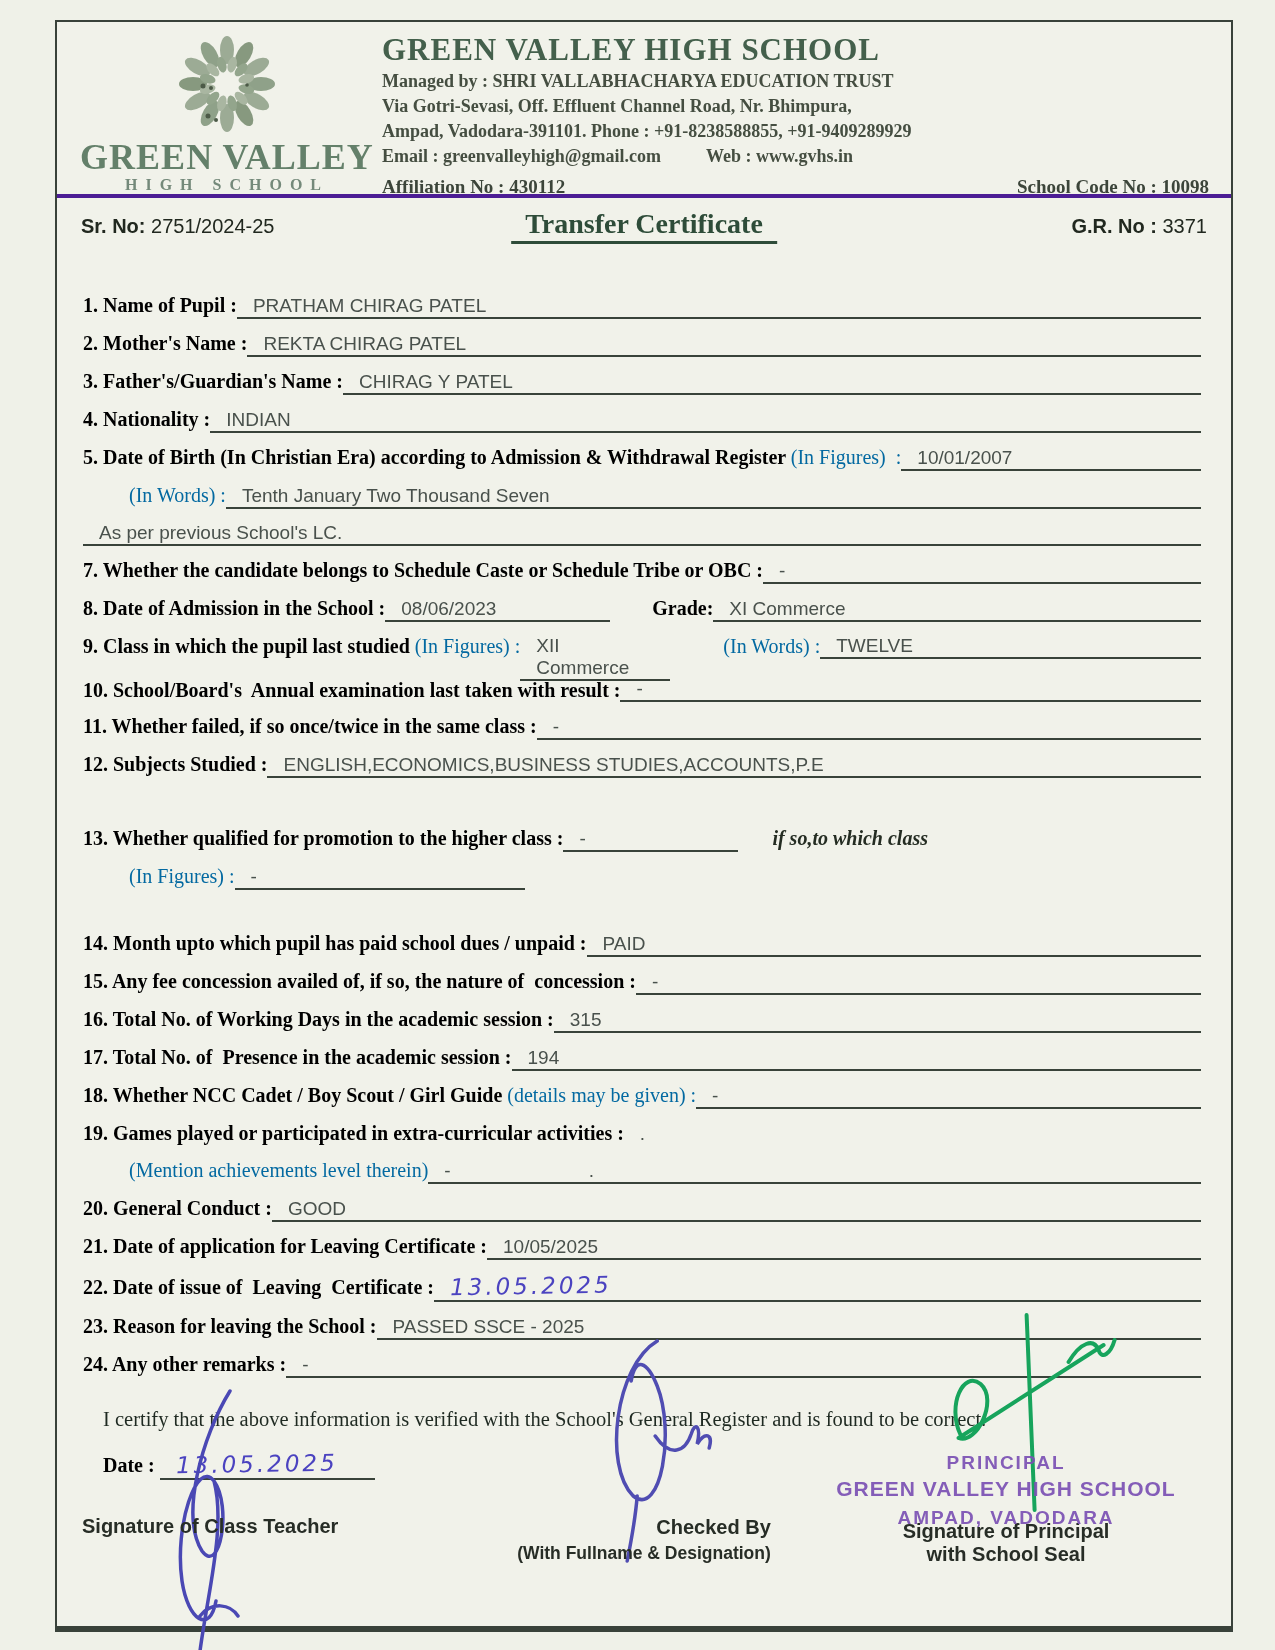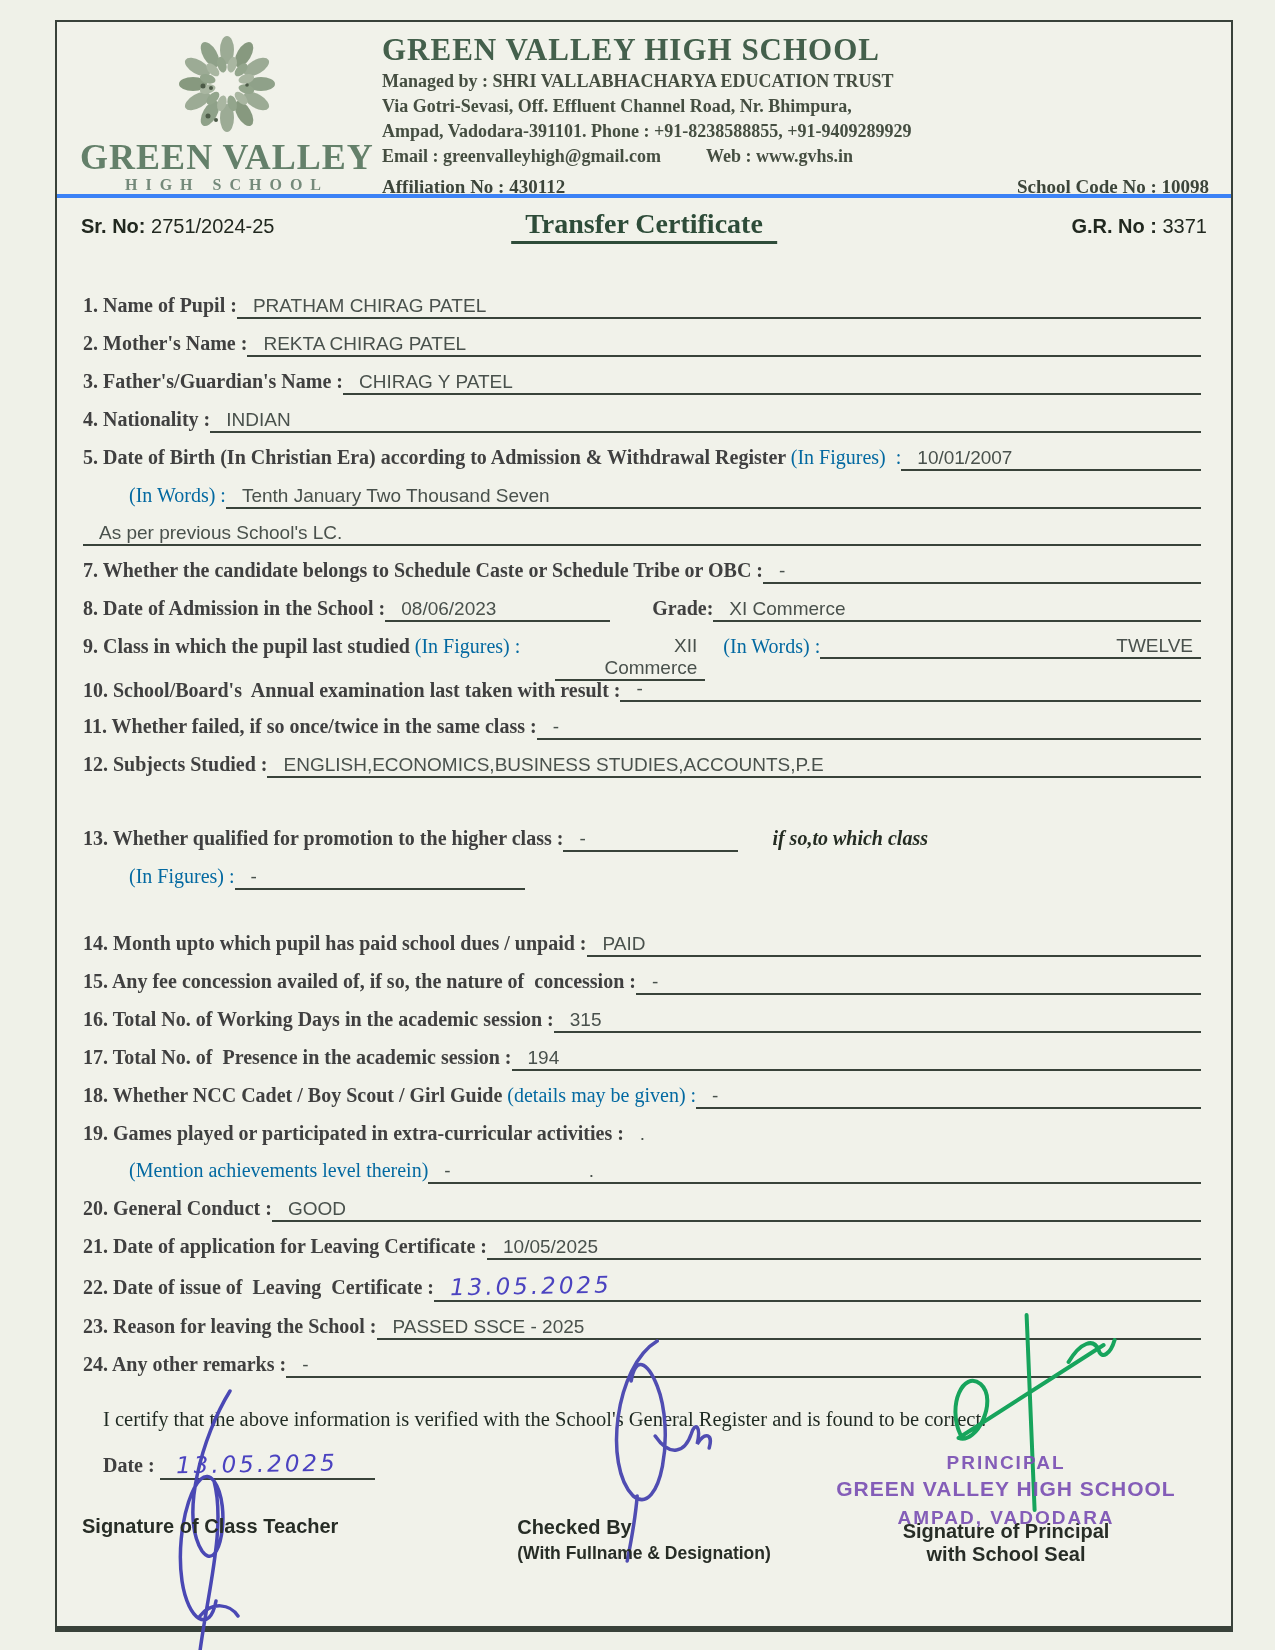--- a/index.html
+++ b/index.html
@@ -17,54 +17,54 @@
   .logo-sub { font-size:16px; font-weight:bold; color:#74897a; letter-spacing:8px; margin-top:4px; }
 
   .info-col { position:absolute; left:325px; top:10px; width:845px; }
   .school-name { font-size:31px; font-weight:bold; color:#44604c; letter-spacing:1px; }
   .info-line { font-size:18px; font-weight:bold; color:#454e41; line-height:23px; margin-top:2px; }
   .email-row { display:flex; gap:45px; }
   .aff-row { display:flex; justify-content:space-between; margin-top:8px; padding-right:18px;
              font-size:19px; font-weight:bold; color:#3c453a; }
 
   
-  .title-row { position:relative; border-top:4px solid #3b82f6; height:60px; display:flex;
+  .title-row { position:relative; border-top:4px solid #4c1d95; height:60px; display:flex;
                align-items:center; padding:16px 24px; }
   .srno { font-family:"Liberation Sans",sans-serif; font-size:20px; color:#21281f; white-space:pre; }
   .srno b { font-weight:bold; }
   .doc-title { position:absolute; left:50%; transform:translateX(-50%);
                font-size:28px; font-weight:bold; color:#2e4c39;
                border-bottom:3px solid #2e4c39; padding:0 14px 1px 14px; }
   .grno { margin-left:auto; font-family:"Liberation Sans",sans-serif; font-size:20px; color:#21281f; white-space:pre; }
 
   
   .body { padding:40px 30px 0 26px; }
   .row { display:flex; align-items:baseline; margin-bottom:13px; }
-  .lbl { font-weight:bold; font-size:20px; color:#404040; white-space:pre; }
+  .lbl { font-weight:bold; font-size:20px; color:#000000; white-space:pre; }
   .lbl-n { font-weight:normal; font-size:20px; color:#0369a1; white-space:pre; }
   .val { font-family:"Liberation Sans",sans-serif; font-size:19px; color:#49514c;
          padding:0 8px 1px 16px; white-space:pre; }
   .fill { flex:1; border-bottom:2px solid #39433a; }
   .fix  { border-bottom:2px solid #39433a; }
   .ind  { padding-left:46px; }
   .note-italic { font-style:italic; font-weight:bold; font-size:20px; color:#242c22; margin-left:34px;margin-top:36px; }
   .hand { font-family:"DejaVu Sans",sans-serif; font-style:italic; font-size:23px;
           letter-spacing:3px; color:#4b43c0; transform:rotate(-1deg); display:inline-block; }
   .v9col { display:inline-block; width:185px; }
   .v9col .l2 { border-bottom:2px solid #39433a; display:inline-block; min-width:150px; }
 
   .certify { margin:30px 0 0 20px; font-size:20.5px; color:#1f2a22; }
   .date-row { margin:20px 0 0 20px; display:flex; align-items:baseline; }
 
   
   .sig-area { position:absolute; left:0; right:0; bottom:0; height:320px; }
   .sig-label { font-family:"Liberation Sans",sans-serif; font-weight:bold; font-size:20px; color:#272d26; }
   .sig-left { position:absolute; left:25px; bottom:88px; }
   .sig-left-svg { position:absolute; left:95px; bottom:-40px; }
-  .sig-mid { position:absolute; left:50%; transform:translateX(-50%); bottom:62px; text-align:left; }
+  .sig-mid { position:absolute; left:50%; transform:translateX(-50%); bottom:62px; text-align:right; }
   .sig-mid-sub { font-family:"Liberation Sans",sans-serif; font-weight:bold; font-size:17.5px; color:#272d26; margin-top:4px; }
   .sig-mid-svg { position:absolute; left:50%; transform:translateX(-42%); bottom:60px; }
   .sig-right { position:absolute; right:45px; bottom:60px; width:360px; text-align:center; }
   .sig-right-svg { position:absolute; left:50%; transform:translateX(-38%); top:-210px; }
   .stamp { position:absolute; top:-68px; left:0; width:100%; text-align:center; z-index:2;
            font-family:"Liberation Sans",sans-serif; font-weight:bold; color:#7b51b4; opacity:.92; }
   .stamp .s1 { font-size:19px; letter-spacing:2px; }
   .stamp .s2 { font-size:21px; letter-spacing:1px; line-height:30px; }
   .stamp .s3 { font-size:19px; letter-spacing:2px; line-height:28px; }
   .sig-right .lab1 { position:relative; z-index:1; }
@@ -226,21 +226,21 @@
         <span class="fill"><span class="val">-</span></span>
       </div>
 
       <div class="row">
         <span class="lbl">8. Date of Admission in the School :</span>
         <span class="fix" style="width:225px;"><span class="val">08/06/2023</span></span>
         <span class="lbl" style="margin-left:42px;">Grade:</span>
         <span class="fill"><span class="val">XI Commerce</span></span>
       </div>
 
-      <div class="row" style="align-items:flex-start;text-align:right;">
+      <div class="row" style="align-items:flex-start;">
         <span class="lbl">9. Class in which the pupil last studied </span>
         <span class="lbl-n">(In Figures) :</span>
         <span class="v9col">
           <span class="val">XII</span><br>
           <span class="l2"><span class="val">Commerce</span></span>
         </span>
         <span class="lbl-n" style="margin-left:18px;">(In Words) :</span>
         <span class="fill"><span class="val">TWELVE</span></span>
       </div>
 

